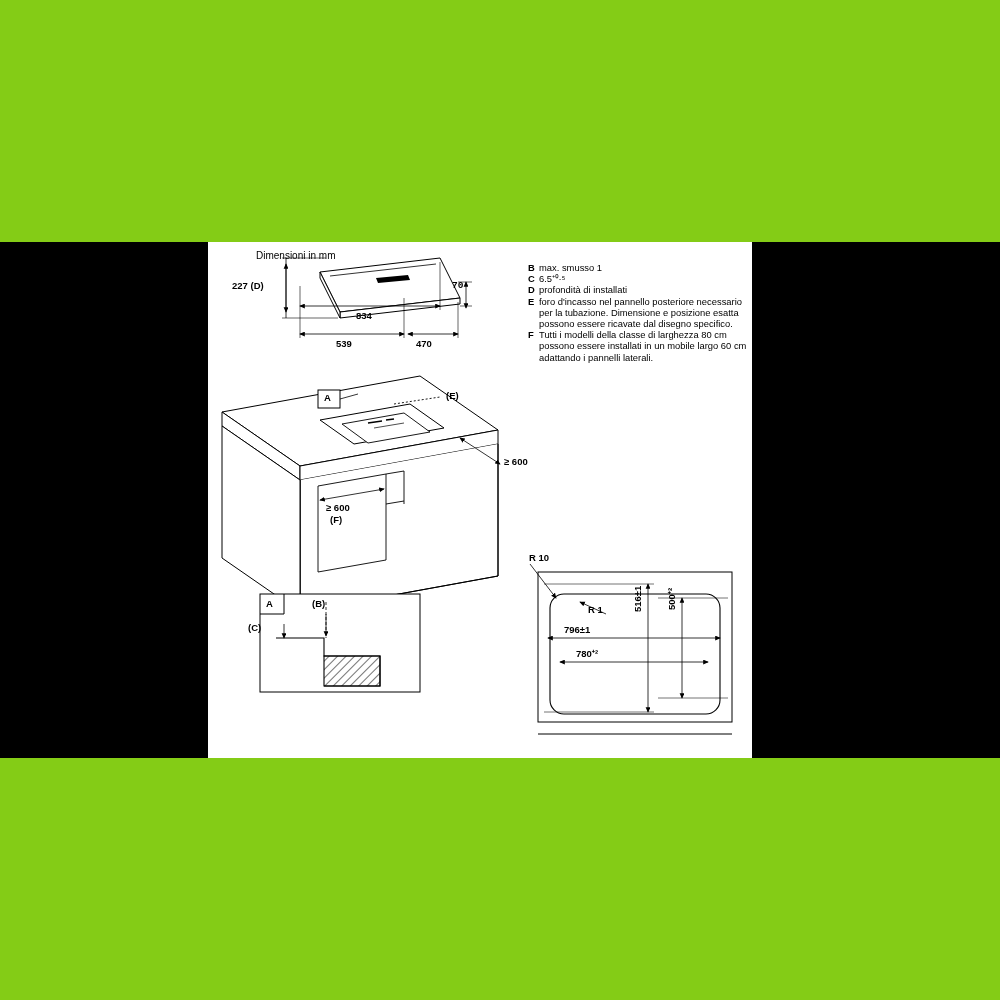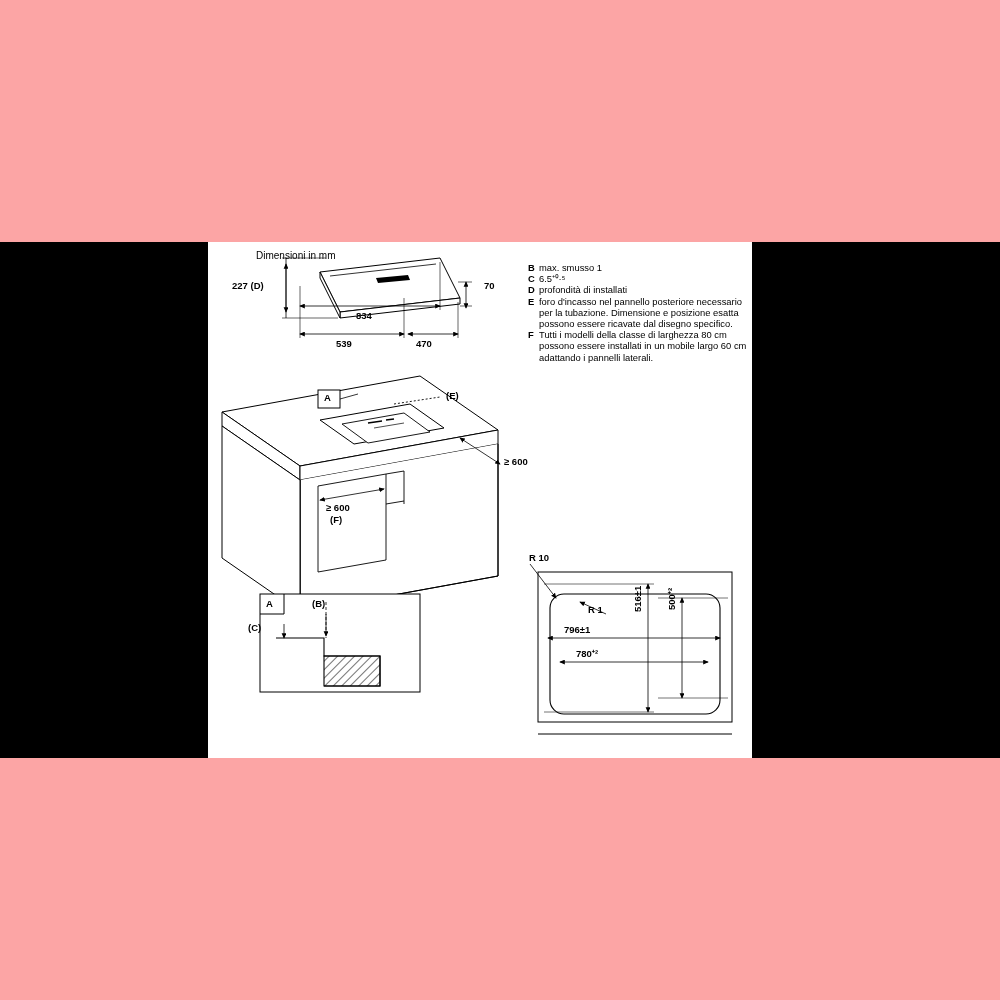--- a/index.html
+++ b/index.html
@@ -1,17 +1,17 @@
 <!DOCTYPE html>
 <html><head>
 <meta charset="utf-8">
 <style>
   html,body{margin:0;padding:0;background:#ffffff;}
   body{width:1000px;height:1000px;font-family:"Liberation Sans",sans-serif;}
-  #page{position:relative;width:1000px;height:1000px;background:#fca5a5;overflow:hidden;}
+  #page{position:relative;width:1000px;height:1000px;background:#84cc16;overflow:hidden;}
 
   
   .bar{position:absolute;background:#000;}
   .bar-left{left:0;top:242px;width:208px;height:516px;}
   .bar-right{left:752px;top:242px;width:248px;height:516px;}
 
   .canvas{position:absolute;left:208px;top:242px;width:544px;height:516px;background:#fff;}
 
   .txt{position:absolute;white-space:pre;color:#000;font-size:9.5px;line-height:11px;}
   .b{font-weight:bold;}
@@ -167,21 +167,21 @@
         <line x1="450" y1="456" x2="520" y2="456" stroke-width="0.55"></line>
 
         <line x1="340" y1="396" x2="512" y2="396" marker-start="url(#ahs)" marker-end="url(#ah)" stroke-width="0.8"></line>
         <line x1="352" y1="420" x2="500" y2="420" marker-start="url(#ahs)" marker-end="url(#ah)" stroke-width="0.8"></line>
 
         <line x1="330" y1="492" x2="524" y2="492" stroke-width="1"></line>
       </g>
     </svg>
 
     <div class="txt b" style="left:24px;top:38px;">227 (D)</div>
-    <div class="txt b" style="left:276px;top:38px;">70</div>
+    <div class="txt b" style="left:244px;top:38px;font-family:Liberation Mono, monospace;">70</div>
     <div class="txt b" style="left:148px;top:68px;">834</div>
     <div class="txt b" style="left:128px;top:96px;">539</div>
     <div class="txt b" style="left:208px;top:96px;">470</div>
 
     <div class="txt b" style="left:116px;top:150px;">A</div>
     <div class="txt b" style="left:238px;top:148px;">(E)</div>
     <div class="txt b" style="left:296px;top:214px;">≥ 600</div>
     <div class="txt b" style="left:118px;top:260px;">≥ 600</div>
     <div class="txt b" style="left:122px;top:272px;">(F)</div>
 

